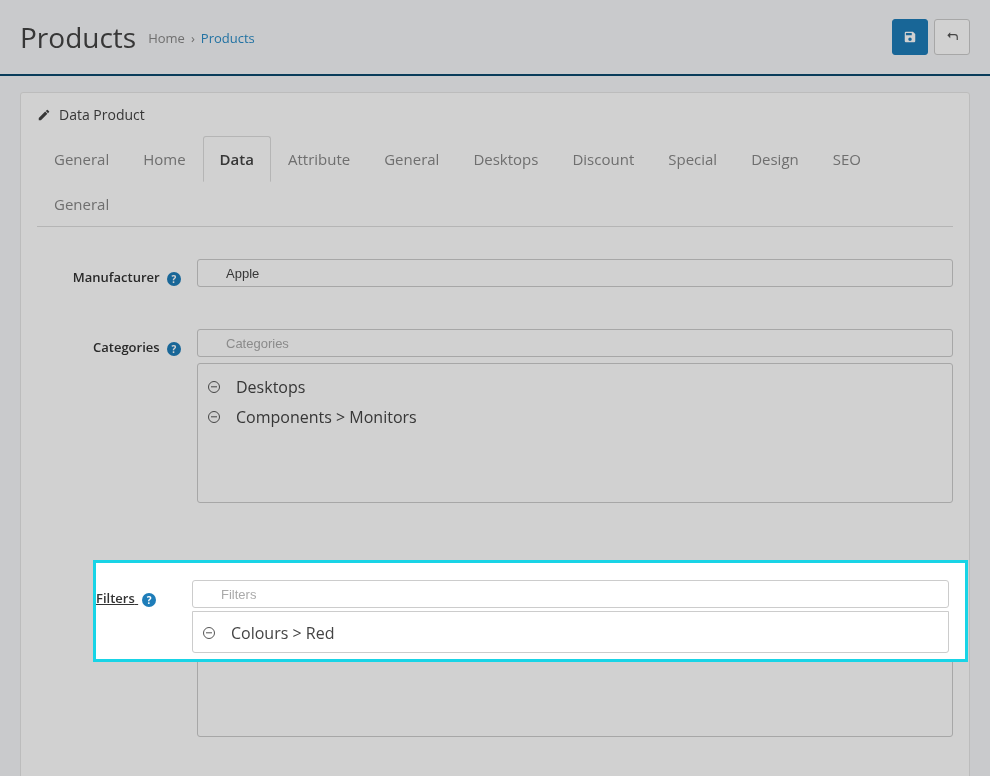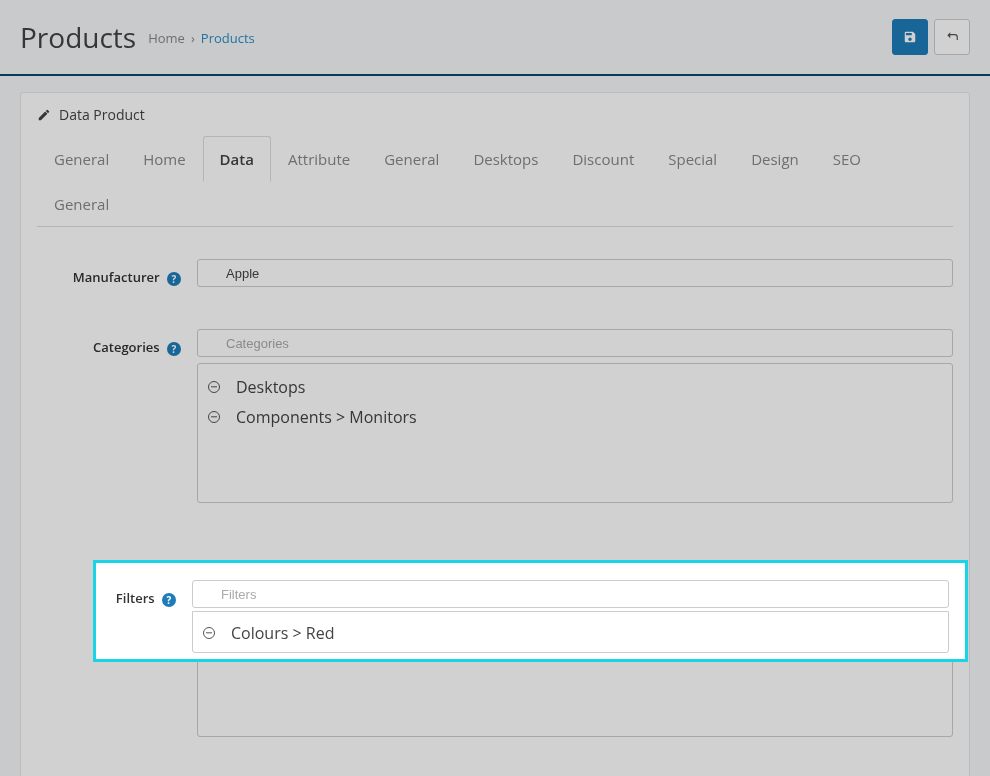--- a/index.html
+++ b/index.html
@@ -251,21 +251,21 @@
   </div>
 </div>
 
 <div class="dim-overlay"></div>
 
 <div class="highlight-inner" style="left:93px; top:560px; width:875px; height:102px;"></div>
 <div class="highlight-box" style="left:93px; top:560px; width:875px; height:102px;"></div>
 
 <div style="position:absolute; left:96px; top:563px; width:869px; height:96px; z-index:70; background:#fff; padding:10px 16px 0 0;">
   <div style="display:flex;">
-    <div style="width:96px; text-align:right; padding-right:16px; padding-top:16px; font-weight:600; color:#333; font-size:13px;">
+    <div style="width:96px; text-align:left; padding-right:16px; padding-top:16px; font-weight:600; color:#333; font-size:13px;text-decoration:underline;">
       <span>Filters</span>
       <span class="help-icon">?</span>
     </div>
     <div style="flex:1; padding-top:7px;">
       <input class="form-control" placeholder="Filters" style="">
       <div style="border:1px solid #ccc; border-top:1px solid #ccc; border-radius:0 0 3px 3px; background:#fff; margin-top:3px; padding:6px 0 4px 0;">
         <div class="well-item">
           <span class="remove-circle"></span>
           <span>Colours &gt; Red</span>
         </div>

